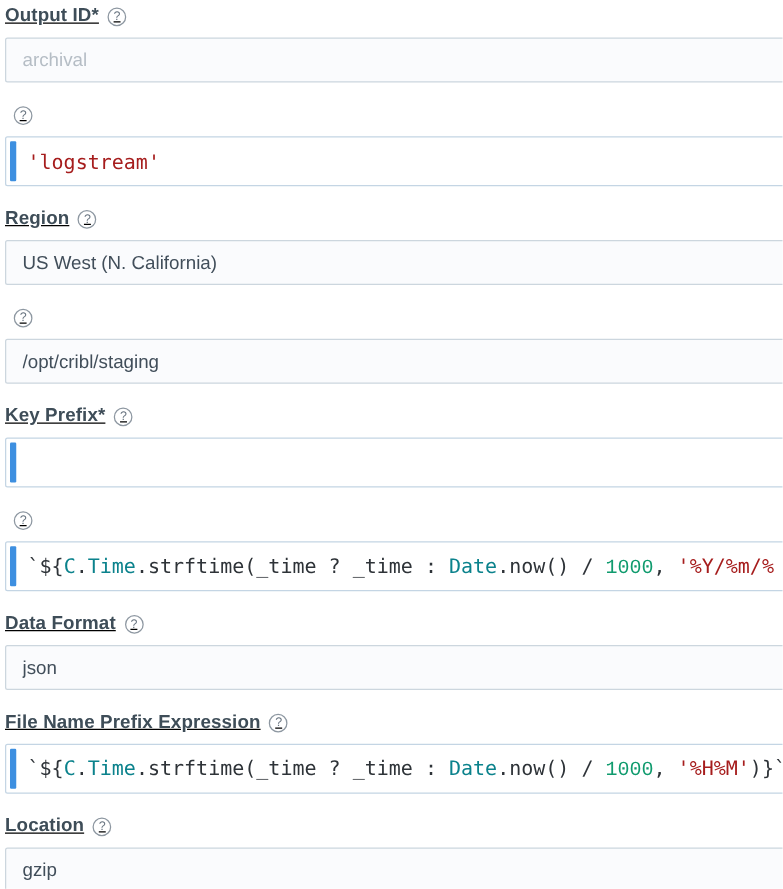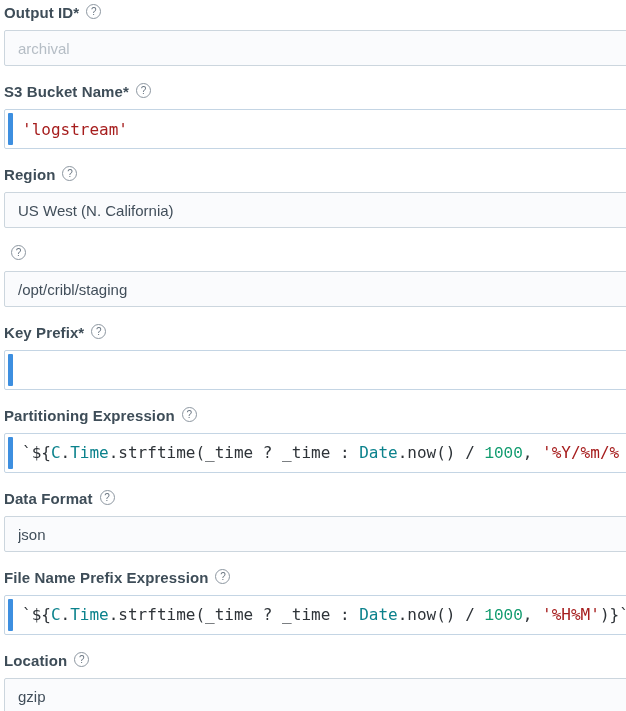--- a/index.html
+++ b/index.html
@@ -7,23 +7,24 @@
   body {
     width: 626px;
     height: 711px;
     overflow: hidden;
     padding: 4px 0 0 4px;
     font-family: "Liberation Sans", sans-serif;
   }
   .group { margin-bottom: 17px; }
   .label-row {
     display: flex;
-    align-items: flex-start;
+    align-items: flex-end;
     height: 17px;
     margin-bottom: 9px;
+    text-decoration: underline;
   }
   .lbl {
     font-size: 15px;
     font-weight: 700;
     color: #3e4d58;
     letter-spacing: 0.1px;
   }
   .help {
     display: inline-flex;
     align-items: center;
@@ -91,21 +92,20 @@
 <div class="group">
   <div class="label-row">
     <span class="lbl">Output ID*</span>
     <span class="help">?</span>
   </div>
   <input class="inp" type="text" placeholder="archival" style="">
 </div>
 
 <div class="group">
   <div class="label-row">
-    <span class="lbl">S3 Bucket Name*</span>
     <span class="help">?</span>
   </div>
   <div class="code">
     <span class="bar"></span>
     <div class="code-text"><span class="tk-string">'logstream'</span></div>
   </div>
 </div>
 
 <div class="group">
   <div class="label-row">
@@ -127,21 +127,20 @@
     <span class="lbl">Key Prefix*</span>
     <span class="help">?</span>
   </div>
   <div class="code">
     <span class="bar"></span>
   </div>
 </div>
 
 <div class="group">
   <div class="label-row">
-    <span class="lbl">Partitioning Expression</span>
     <span class="help">?</span>
   </div>
   <div class="code">
     <span class="bar"></span>
     <div class="code-text"><span class="tk-plain">`${</span><span class="tk-type">C</span><span class="tk-plain">.</span><span class="tk-type">Time</span><span class="tk-plain">.strftime(_time ? _time : </span><span class="tk-type">Date</span><span class="tk-plain">.now() / </span><span class="tk-number">1000</span><span class="tk-plain">, </span><span class="tk-string">'%Y/%m/%</span></div>
   </div>
 </div>
 
 <div class="group">
   <div class="label-row">

